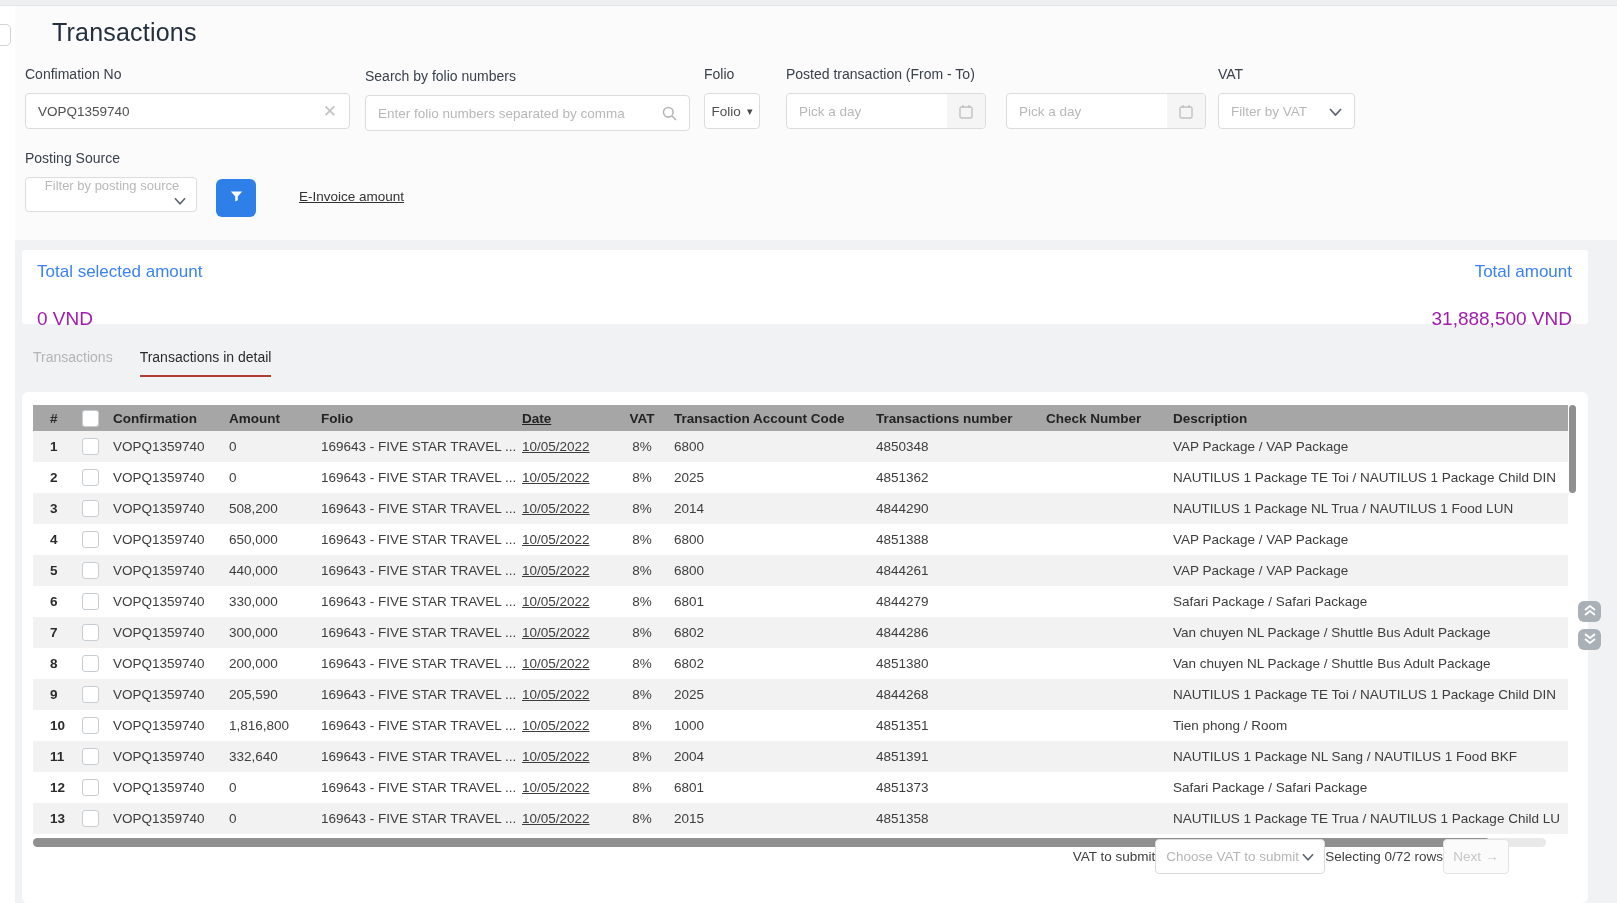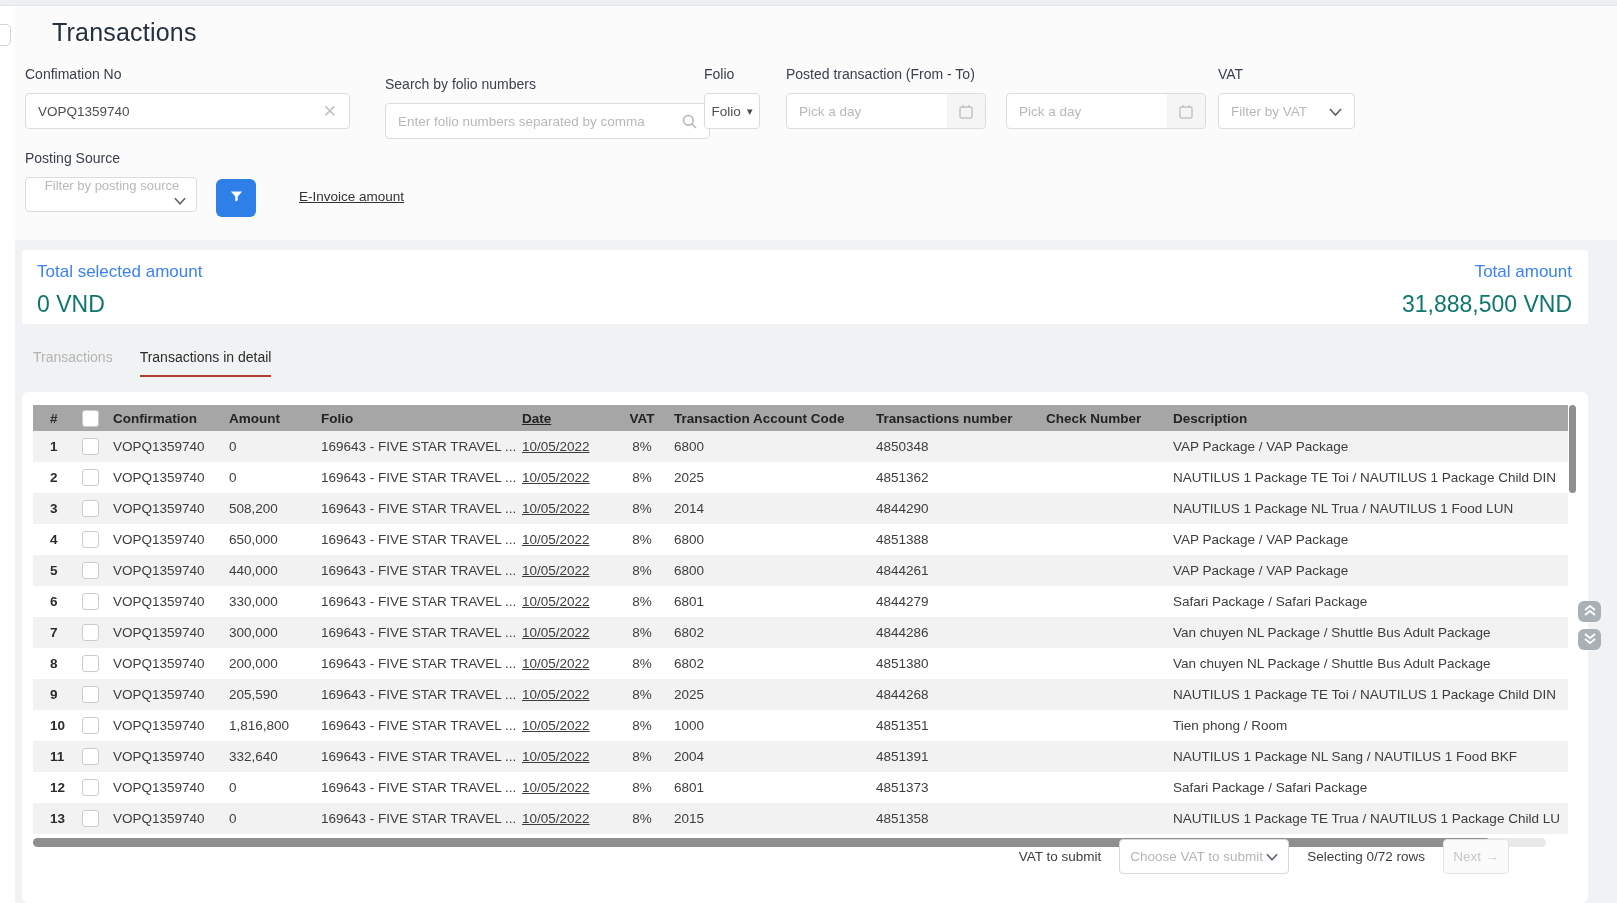--- a/index.html
+++ b/index.html
@@ -36,21 +36,21 @@
   .filter-btn {
     position:absolute; left:216px; top:179px; width:40px; height:38px; border-radius:6px;
     background:#2f7fe8; border:none; display:flex; align-items:center; justify-content:center; cursor:pointer;
   }
   .einvoice { position:absolute; left:299px; top:189px; font-size:13.5px; color:#333; text-decoration:underline; cursor:pointer; }
 
   
   .summary-card { position:absolute; left:22px; top:250px; width:1566px; height:74px; background:#fff; border-radius:3px;
     display:flex; justify-content:space-between; padding:12px 16px 0 15px; }
   .sum-label { font-size:17px; color:#3b82f6; }
-  .sum-value { font-size:23px; color:#0f766e; margin-top:9px; }
+  .sum-value { font-size:19px; color:#a21caf; margin-top:26px; }
   .sum-right { text-align:right; }
 
   
   .tabs { position:absolute; left:33px; top:349px; display:flex; gap:27px; font-size:14px; }
   .tab { padding-bottom:10px; cursor:pointer; color:#b4b4b4; }
   .tab.active { color:#2b2b2b; border-bottom:2px solid #b23c32; }
 
   
   .table-card { position:absolute; left:22px; top:392px; width:1566px; height:511px; background:#fff; border-radius:6px; }
   table.grid { position:absolute; left:11px; top:13px; width:1535px; border-collapse:collapse; table-layout:fixed; }
@@ -68,21 +68,21 @@
   .c-account { padding-left:7px; }
   .c-txn { padding-left:7px; }
   .c-check { padding-left:7px; }
   .c-desc { padding-left:8px; }
   .cb { width:17px; height:17px; background:#fff; border:1px solid #c8cdd2; border-radius:3px; margin:0 auto; cursor:pointer; }
 
   .h-scroll-track { position:absolute; left:11px; top:446px; width:1513px; height:9px; background:#e9e9e9; border-radius:5px; }
   .h-scroll-thumb { position:absolute; left:0; top:0; width:1457px; height:9px; background:#8f8f8f; border-radius:5px; cursor:pointer; }
   .v-scroll-thumb { position:absolute; left:1547px; top:13px; width:7px; height:88px; background:#8f8f8f; border-radius:4px; cursor:pointer; }
 
-  .table-footer { position:absolute; top:444px; right:79px; height:40px; display:flex; align-items:center; gap:18px; }
+  .table-footer { position:absolute; top:444px; right:79px; height:40px; display:flex; align-items:center; gap:0; }
   .vat-submit-label { font-size:13.5px; color:#3d3d3d; }
   .vat-submit-select { width:170px; height:35px; border:1px solid #d9d9d9; border-radius:4px; background:#fff;
     display:flex; align-items:center; padding:0 10px; font-size:13.5px; color:#b5b5b5; cursor:pointer; }
   .selecting { font-size:13.5px; color:#3d3d3d; }
   .next-btn { width:66px; height:35px; border:1px solid #e4e4e4; border-radius:4px; background:#fbfbfb;
     color:#c6c6c6; font-size:13.5px; display:flex; align-items:center; justify-content:center; gap:4px; }
 
   
   .jump-btn { position:absolute; left:1578px; width:23px; height:21px; background:#a9b0b6; border:none; border-radius:6px;
     display:flex; align-items:center; justify-content:center; cursor:pointer; }
@@ -100,21 +100,21 @@
 <h1 class="page-title">Transactions</h1>
 
 <div class="fgroup" style="left:25px; top:66px; width:325px;">
   <span class="flabel">Confimation No</span>
   <div class="ibox">
     <span>VOPQ1359740</span>
     <span class="right-ico clear-x">✕</span>
   </div>
 </div>
 
-<div class="fgroup" style="left:365px; top:76px; width:325px;margin-left:20px;">
+<div class="fgroup" style="left:365px; top:68px; width:325px;">
   <span class="flabel">Search by folio numbers</span>
   <div class="ibox">
     <span class="placeholder">Enter folio numbers separated by comma</span>
     <span class="right-ico">
       <svg width="15" height="15" viewBox="0 0 15 15">
           <circle cx="6.3" cy="6.3" r="4.8" fill="none" stroke="#b5b5b5" stroke-width="1.6"></circle>
           <line x1="10" y1="10" x2="14" y2="14" stroke="#b5b5b5" stroke-width="1.6"></line>
         </svg>
     </span>
   </div>

